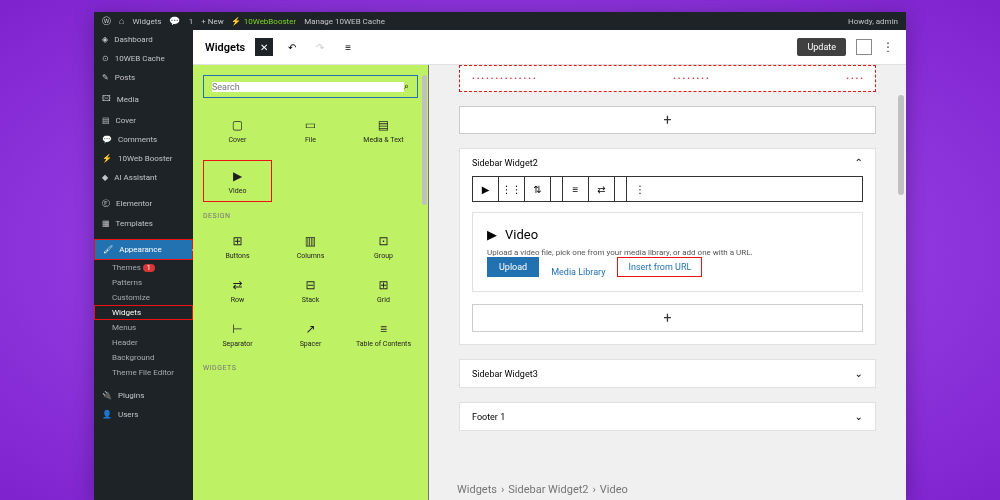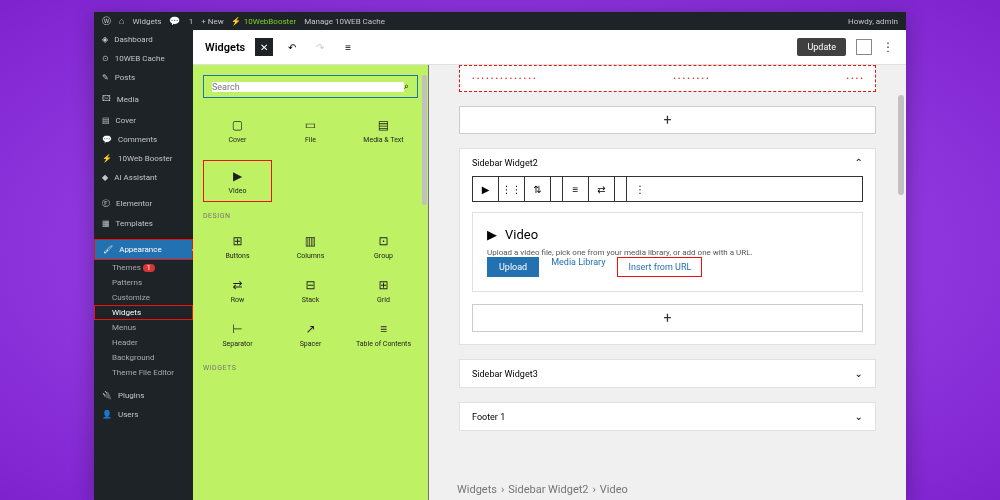--- a/index.html
+++ b/index.html
@@ -47,21 +47,21 @@
 .widget{border:1px solid #e0e0e0;background:#fff;margin-bottom:14px}
 .whdr{padding:8px 12px;display:flex;align-items:center;font-size:9px}
 .whdr .chev{margin-left:auto;font-size:10px;cursor:pointer}
 .tbar{display:flex;margin:0 12px 10px;border:1px solid #333}
 .tbar .t{width:26px;height:24px;display:flex;align-items:center;justify-content:center;border-right:1px solid #333;font-size:10px;cursor:pointer}
 .tbar .t:last-child{border-right:none}
 .tbar .gap{width:12px;border-right:1px solid #333;background:#fff}
 .vbox{border:1px solid #e0e0e0;margin:0 12px 12px;padding:14px}
 .vbox h2{font-size:13px;font-weight:400;display:flex;align-items:center;gap:8px;margin-bottom:6px}
 .vbox p{font-size:8px;color:#555;}
-.vbtns{display:flex;align-items:flex-start;gap:12px}
+.vbtns{display:flex;align-items:flex-end;gap:12px}
 .vbtns .up{background:#2271b1;color:#fff;padding:5px 12px;font-size:9px;cursor:pointer}
 .vbtns .lnk{color:#2271b1;font-size:9px;cursor:pointer}
 .vbtns .lnk.hl{border:1.5px solid #e11;padding:4px 10px}
 .cbar{position:absolute;right:2px;top:0;width:6px;height:100%}
 .cbar .thumb{position:absolute;top:30px;width:6px;height:100px;background:#c1c1c1;border-radius:3px}
 </style>
 </head>
 <body>
 
 <div class="frame">

